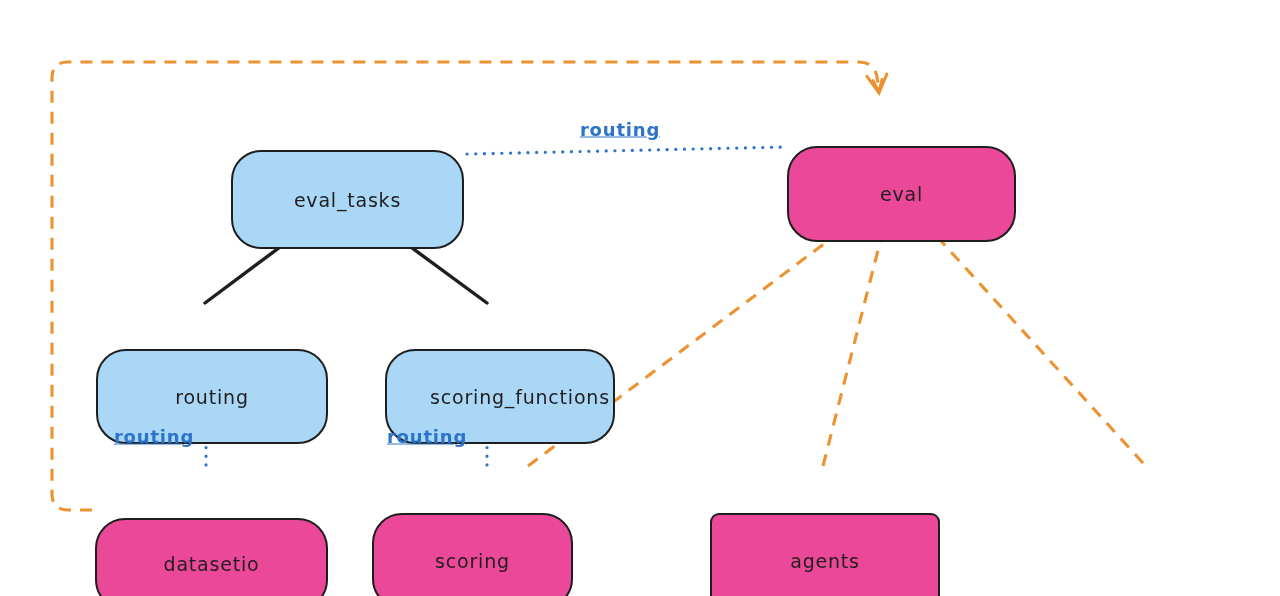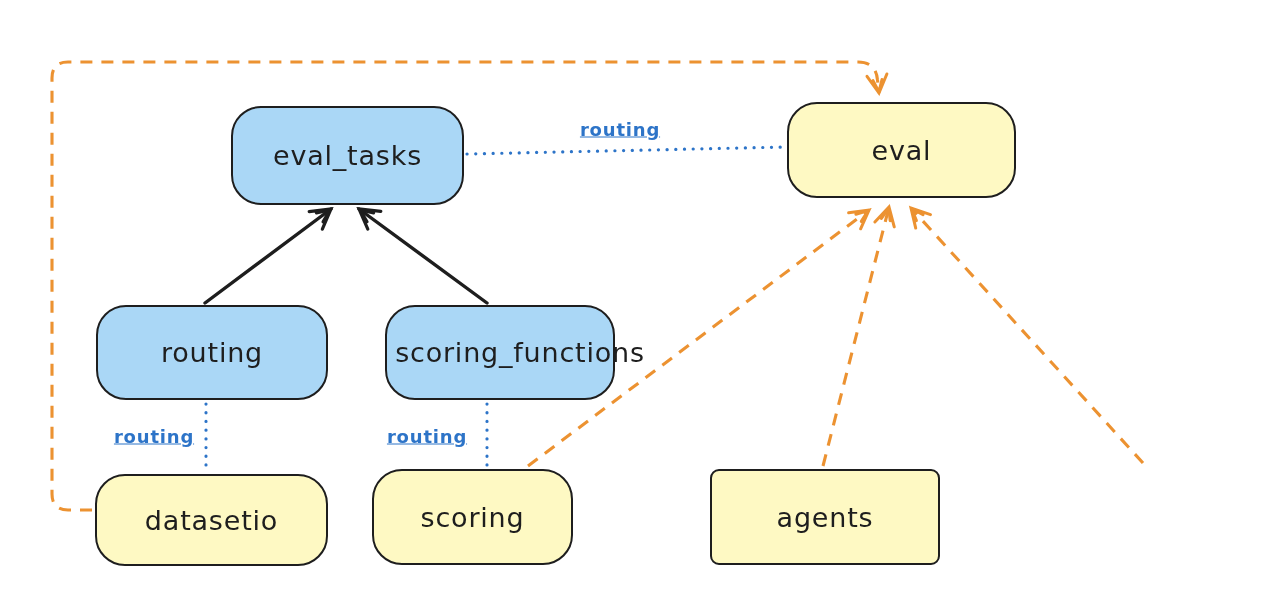--- a/index.html
+++ b/index.html
@@ -22,25 +22,26 @@
   }
   .node {
     position: absolute;
     box-sizing: border-box;
     display: flex;
     align-items: center;
     justify-content: center;
     border: 2.7px solid #1e1e1e;
     border-radius: 30px;
     color: #1e1e1e;
-    font-size: 27px;
+    font-size: 19px;
     letter-spacing: 0.8px;
+    margin-top: 44px;
   }
   .node.blue  { background: #aad7f6; }
-  .node.green { background: #fef9c3; }
+  .node.green { background: #ec4899; }
   .edge-label {
     position: absolute;
     transform: translate(-50%, -50%);
     color: #2d74c8;
     font-weight: bold;
     font-size: 18px;
     letter-spacing: 0.8px;
     white-space: nowrap;
     text-decoration: underline;
   }

